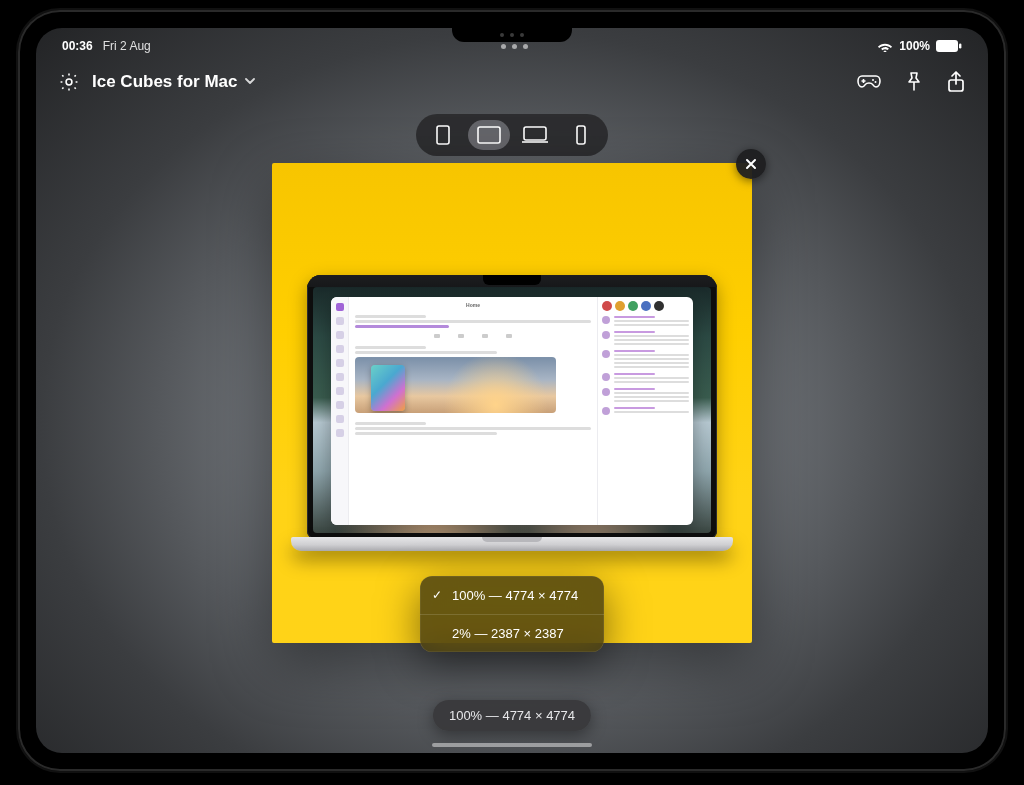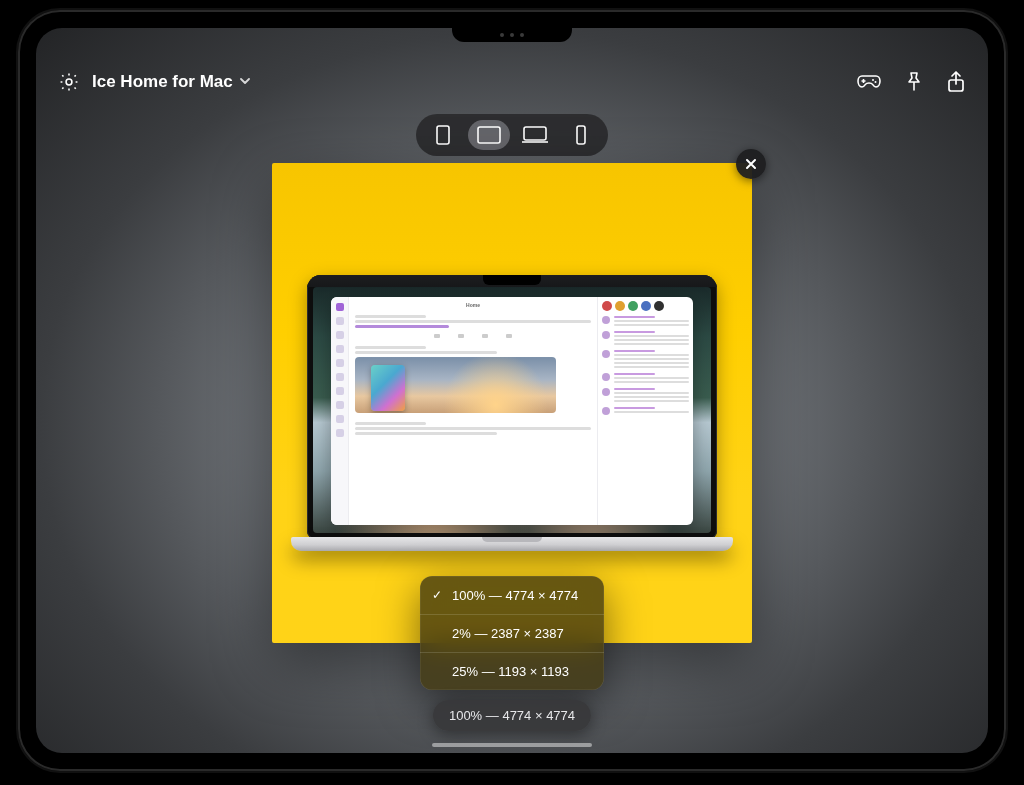--- a/index.html
+++ b/index.html
@@ -191,31 +191,56 @@
   <div class="screen">
 
     <div class="notch">
       <div class="notch-dots">
           <span></span>
           <span></span>
           <span></span>
         </div>
     </div>
 
+    <div class="status-bar">
+      <div class="status-left">
+        <span class="time">00:36</span>
+        <span class="date">Fri 2 Aug</span>
+      </div>
+      <div class="status-center">
+        <span></span>
+          <span></span>
+          <span></span>
+      </div>
+      <div class="status-right">
+        <span class="wifi-icon">
+          <svg width="16" height="12" viewBox="0 0 16 12">
+              <path fill="#fff" d="M8 10.5a1.5 1.5 0 1 0 0 3 1.5 1.5 0 0 0 0-3zm0-3.3c-1.5 0-2.9.6-3.9 1.6l1.4 1.4C6.2 9.5 7 9.2 8 9.2s1.8.3 2.5.9l1.4-1.4c-1-1-2.4-1.6-3.9-1.6zm0-3.4c-2.8 0-5.3 1.1-7.1 2.9l1.4 1.4C3.7 6.7 5.7 5.8 8 5.8s4.3.9 5.7 2.3l1.4-1.4C13.3 4.9 10.8 3.8 8 3.8z"></path>
+            </svg>
+        </span>
+        <span class="battery-pct">100%</span>
+        <span class="battery">
+          <svg width="26" height="12" viewBox="0 0 26 12">
+              <rect x="0" y="0" width="22" height="12" rx="3" fill="#fff"></rect>
+              <rect x="23" y="3.5" width="2.4" height="5" rx="1.2" fill="#fff"></rect>
+            </svg>
+        </span>
+      </div>
+    </div>
 
     <div class="nav-bar">
       <div class="nav-left">
         <span class="nav-icon">
           <svg width="22" height="22" viewBox="0 0 24 24" fill="none" stroke="#fff" stroke-width="1.7">
               <circle cx="12" cy="12" r="3.2"></circle>
               <path d="M12 2.8v2M12 19.2v2M4.6 4.6l1.4 1.4M18 18l1.4 1.4M2.8 12h2M19.2 12h2M4.6 19.4 6 18M18 6l1.4-1.4"></path>
             </svg>
         </span>
         <span class="title-wrap">
-          <span>Ice Home for Mac</span>
+          <span>Ice Cubes for Mac</span>
           <span class="chev-down">
             <svg width="12" height="12" viewBox="0 0 12 12">
                 <path d="M2 4l4 4 4-4" fill="none" stroke="#fff" stroke-width="1.8" stroke-linecap="round" stroke-linejoin="round"></path>
               </svg>
           </span>
         </span>
       </div>
       <div class="nav-right">
         <span class="nav-icon">
           <svg width="26" height="20" viewBox="0 0 26 20" fill="none" stroke="#fff" stroke-width="1.6" stroke-linejoin="round">
@@ -385,24 +410,20 @@
 
     <div class="size-popover">
       <div class="sp-row">
         <span class="sp-check">✓</span>
         <span class="sp-label">100% — 4774 × 4774</span>
       </div>
       <div class="sp-row">
         <span class="sp-check"></span>
         <span class="sp-label">2% — 2387 × 2387</span>
       </div>
-      <div class="sp-row">
-        <span class="sp-check"></span>
-        <span class="sp-label">25% — 1193 × 1193</span>
-      </div>
     </div>
 
     <div class="size-pill">
       <span>100% — 4774 × 4774</span>
     </div>
 
     <div class="home-indicator"></div>
   </div>
 </div>
 

